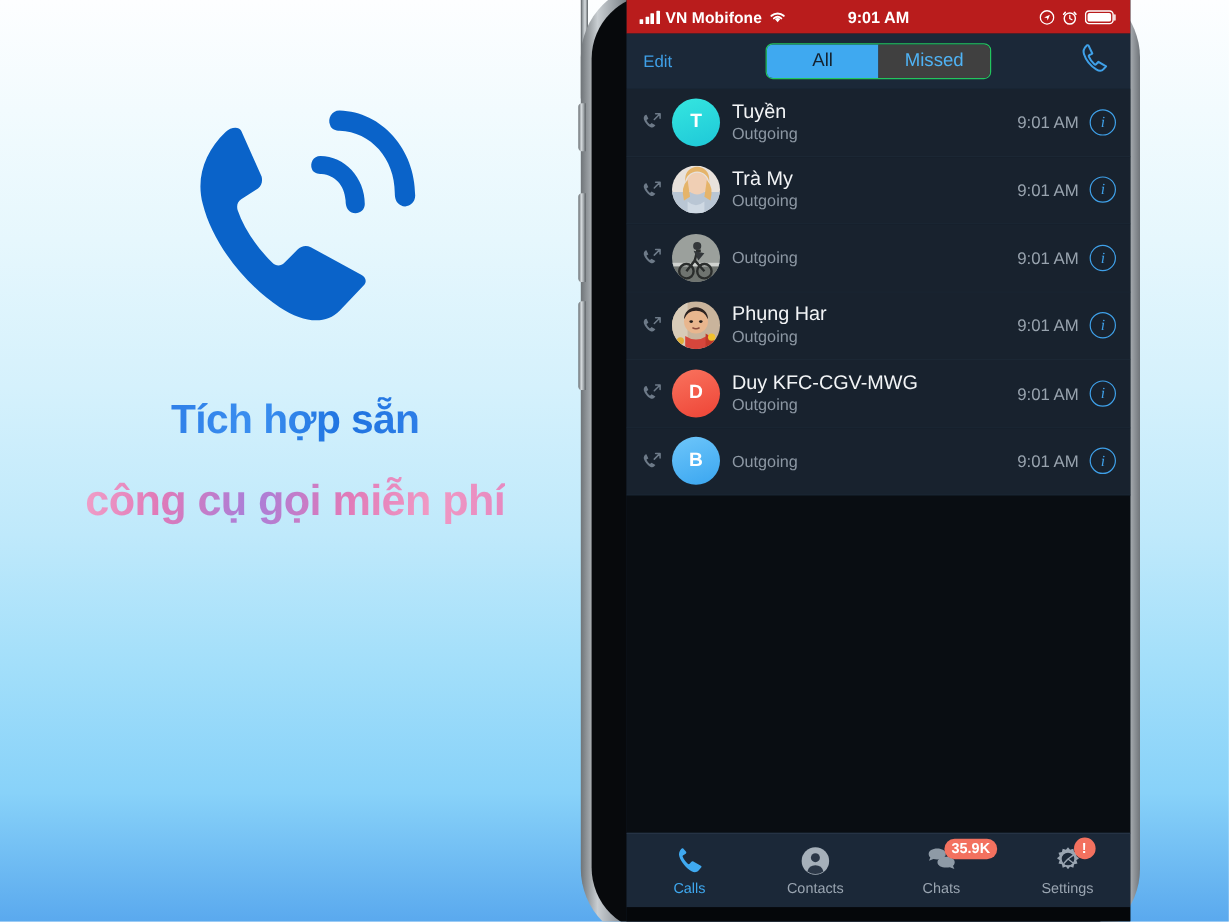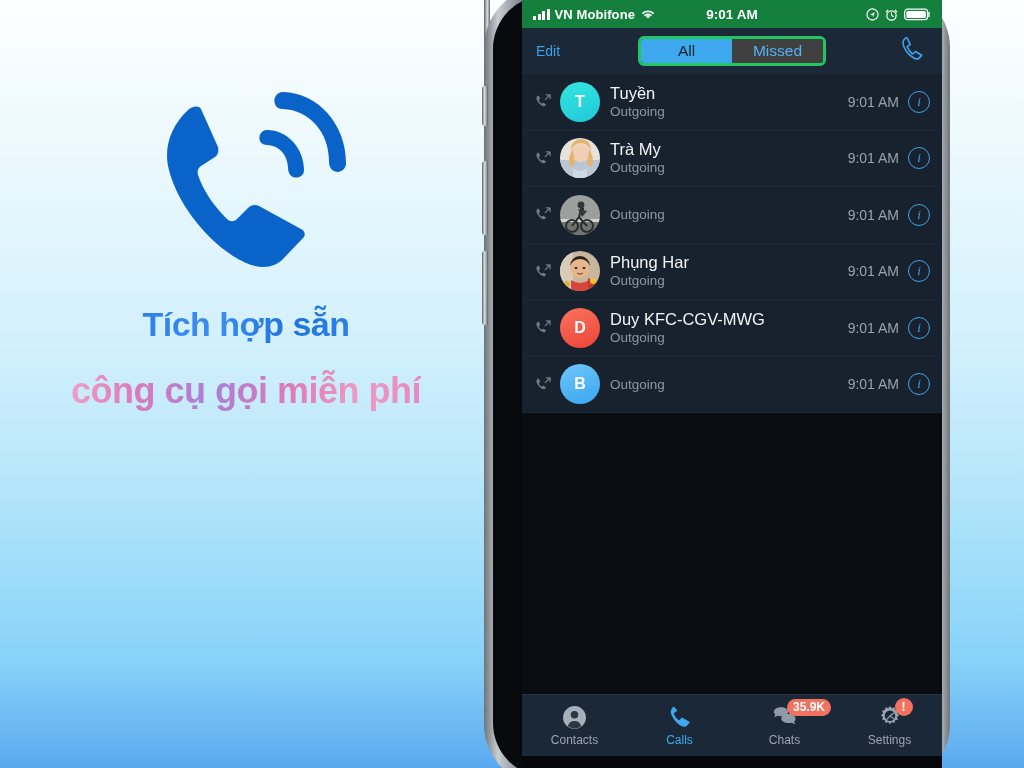--- a/index.html
+++ b/index.html
@@ -24,21 +24,21 @@
     display:flex; flex-direction:column; align-items:center;
     padding-top:78px;
   }
   #promo-icon { width:210px; height:200px; }
   .promo-line1, .promo-line2 {
     font-weight:bold; letter-spacing:-0.5px; white-space:nowrap;
     -webkit-background-clip:text; background-clip:text;
     color:transparent; -webkit-text-fill-color:transparent;
   }
   .promo-line1 {
-    margin-top:27px; font-size:34px;
+    margin-top:53px; font-size:34px;
     background-image:linear-gradient(100deg,#2f7fe8 0%,#3b8ff0 35%,#1f73e0 70%,#2f7fe8 100%);
   }
   .promo-line2 {
     margin-top:26px; font-size:36px;
     background-image:linear-gradient(100deg,#f0a0c8 0%,#e07ab8 18%,#a97fd8 40%,#e07ab8 62%,#f09ac4 82%,#e688c0 100%);
   }
 
   
   #phone { position:absolute; left:484px; top:-14px; width:466px; height:800px; }
   .frame-outer {
@@ -57,39 +57,39 @@
   
   .btn-side { position:absolute; background:linear-gradient(90deg,#5a5f63,#d7dcdf 40%,#9aa0a4 75%,#54595d); }
   .mute  { left:-2px; top:100px; width:6px; height:40px;  border-radius:3px 0 0 3px; }
   .volup { left:-2px; top:175px; width:6px; height:74px; border-radius:3px 0 0 3px; }
   .voldn { left:-2px; top:265px; width:6px; height:74px; border-radius:3px 0 0 3px; }
   .power { right:-2px; top:200px; width:6px; height:96px; border-radius:0 3px 3px 0;
            background:linear-gradient(270deg,#5a5f63,#d7dcdf 40%,#9aa0a4 75%,#54595d); }
 
   
   .statusbar {
-    height:28px; background:#15803d; display:flex; align-items:center;
+    height:28px; background:#b91c1c; display:flex; align-items:center;
     padding:0 11px; color:#fff; font-size:13px; position:relative;
   }
   .sb-left { display:flex; align-items:center; gap:5px; }
   .sb-center { position:absolute; left:0; right:0; text-align:center; font-weight:bold; font-size:13.5px; pointer-events:none;}
   .sb-right { margin-left:auto; display:flex; align-items:center; gap:6px; }
   .bars { display:flex; align-items:flex-end; gap:1.5px; height:11px; }
   .bars i { width:3px; background:#fff; border-radius:0.5px; display:block; }
   .carrier { font-weight:600; font-size:13px; letter-spacing:0.1px;}
 
   
   .navbar {
     height:46px; background:#1b2838; display:flex; align-items:center;
     padding:0 14px; position:relative;
   }
   .edit-btn { color:#3fa0e8; font-size:14px; }
   .segmented {
     position:absolute; left:50%; transform:translateX(-50%);
-    display:flex; border:3px solid #22c55e; border-radius:6px; overflow:hidden;
+    display:flex; border:1px solid #22c55e; border-radius:6px; overflow:hidden;
     height:30px; width:188px;
   }
   .seg { flex:1; display:flex; align-items:center; justify-content:center;
          font-size:15.5px; }
   .seg.on  { background:#3fa9f0; color:#14222f; }
   .seg.off { background:#404040; color:#4fb3f5; }
   .nav-call { margin-left:auto; }
 
   
   .list { background:#111a24; }
@@ -345,38 +345,38 @@
         </div>
         <div class="time">9:01 AM</div>
         <div class="info">i</div>
       </div>
 
     </div>
 
     <div class="filler" style="height:281px"></div>
 
     <div class="tabbar">
+      <div class="tab active">
+        <div class="tab-ico">
+          <svg width="26" height="26" viewBox="0 0 24 24">
+            <path d="M5.4 3 C3.7 4.6 3.1 6.9 3.8 9 C5.2 13.4 9 17.9 13.2 20.3 C15.3 21.5 17.4 21.2 18.6 19.8 L20.6 17.5 C21 17 20.9 16.4 20.3 16.1 L14.6 12.9 C14.1 12.6 13.5 12.7 13.1 13.1 L11.7 14.6 C11.3 15 10.7 15 10.3 14.6 C8.5 12.9 7.1 11 6.4 9.2 C6.2 8.7 6.4 8.2 6.8 8 L8.7 6.8 C9.2 6.5 9.3 5.9 9 5.4 L6.8 2.9 C6.4 2.4 5.8 2.5 5.4 3 Z" fill="#3fa9f0"></path>
+          </svg>
+        </div>
+        <div class="tab-label">Calls</div>
+      </div>
+
       <div class="tab">
         <div class="tab-ico">
           <svg width="25" height="25" viewBox="0 0 24 24">
             <circle cx="12" cy="12" r="11" fill="#a6b0ba"></circle>
             <circle cx="12" cy="9.3" r="3.6" fill="#2b3747"></circle>
             <path d="M5.6 20.4 a6.6 6.6 0 0 1 12.8 0 A11 11 0 0 1 5.6 20.4 Z" fill="#2b3747"></path>
           </svg>
         </div>
         <div class="tab-label">Contacts</div>
-      </div>
-
-      <div class="tab active">
-        <div class="tab-ico">
-          <svg width="26" height="26" viewBox="0 0 24 24">
-            <path d="M5.4 3 C3.7 4.6 3.1 6.9 3.8 9 C5.2 13.4 9 17.9 13.2 20.3 C15.3 21.5 17.4 21.2 18.6 19.8 L20.6 17.5 C21 17 20.9 16.4 20.3 16.1 L14.6 12.9 C14.1 12.6 13.5 12.7 13.1 13.1 L11.7 14.6 C11.3 15 10.7 15 10.3 14.6 C8.5 12.9 7.1 11 6.4 9.2 C6.2 8.7 6.4 8.2 6.8 8 L8.7 6.8 C9.2 6.5 9.3 5.9 9 5.4 L6.8 2.9 C6.4 2.4 5.8 2.5 5.4 3 Z" fill="#3fa9f0"></path>
-          </svg>
-        </div>
-        <div class="tab-label">Calls</div>
       </div>
 
       <div class="tab">
         <div class="tab-ico">
           <svg width="27" height="24" viewBox="0 0 28 24">
             <path d="M3 6.5 C3 3.8 6.2 1.8 10.4 1.8 C14.6 1.8 17.8 3.8 17.8 6.5 C17.8 9.2 14.6 11.2 10.4 11.2 C9.2 11.2 8.1 11.1 7.1 10.8 L3.3 12.3 L4.4 9.6 C3.5 8.7 3 7.6 3 6.5 Z" fill="#8e9aa6"></path>
             <path d="M10.6 13.5 C10.6 10.8 13.9 8.8 18.1 8.8 C22.3 8.8 25.5 10.8 25.5 13.5 C25.5 14.7 24.9 15.8 24 16.7 L25.2 19.5 L21.3 17.9 C20.3 18.1 19.3 18.2 18.1 18.2 C13.9 18.2 10.6 16.2 10.6 13.5 Z" fill="#8e9aa6"></path>
           </svg>
           <span class="badge">35.9K</span>
         </div>

